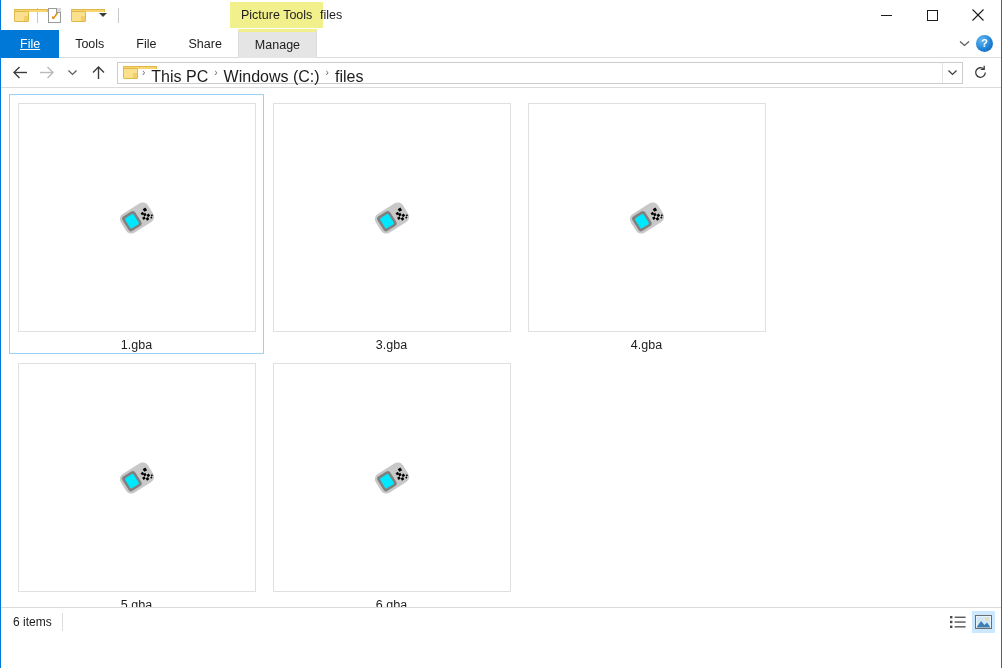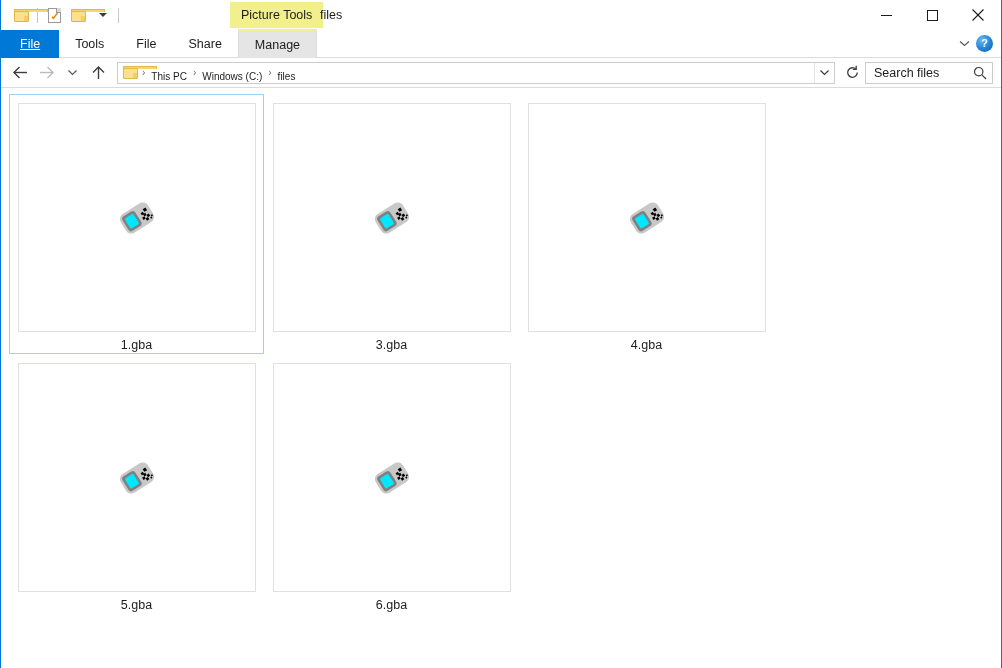--- a/index.html
+++ b/index.html
@@ -221,21 +221,21 @@
     min-width: 0;
   }
   .crumbs {
     display: flex;
     align-items: center;
     flex: 1;
     min-width: 0;
     overflow: hidden;
   }
   .crumb {
-    font-size: 10px;
+    font-size: 16px;
     color: #1c1c1c;
     padding: 0 4px;
     white-space: nowrap;
     margin-top: 8px;
   }
   .crumb-sep {
     color: #6d6d6d;
     font-size: 10px;
     padding: 0 2px;
   }
@@ -489,27 +489,20 @@
       </div>
     </div>
 
     <div class="navbtn">
       <svg width="15" height="15" viewBox="0 0 15 15">
         <path d="M12.3 7.5a4.8 4.8 0 1 1-1.5-3.5" fill="none" stroke="#3c3c3c" stroke-width="1.3"></path>
         <polyline points="11.2,0.8 11.2,4.3 7.7,4.3" fill="none" stroke="#3c3c3c" stroke-width="1.3"></polyline>
       </svg>
     </div>
 
-    <div class="searchbox">
-      <input type="text" placeholder="Search files" style="">
-      <svg width="14" height="14" viewBox="0 0 14 14">
-        <circle cx="5.7" cy="5.7" r="4.2" fill="none" stroke="#3c3c3c" stroke-width="1.2"></circle>
-        <line x1="8.9" y1="8.9" x2="13" y2="13" stroke="#3c3c3c" stroke-width="1.2"></line>
-      </svg>
-    </div>
   </div>
 
   <div class="content">
     <div class="grid" id="file-grid">
         <div class="tile selected">
           <div class="thumb">
             <div class="gba">
               <svg width="48" height="48" viewBox="0 0 48 48">
                 <use href="#gba-glyph"></use>
               </svg>
@@ -552,20 +545,43 @@
             <div class="gba">
               <svg width="48" height="48" viewBox="0 0 48 48">
                 <use href="#gba-glyph"></use>
               </svg>
             </div>
           </div>
           <div class="tile-label">6.gba</div>
         </div>
       </div>
 
+    <div class="statusbar">
+      <div class="status-count">6 items</div>
+      <div class="status-views">
+        <div class="viewbtn">
+          <svg width="16" height="14" viewBox="0 0 16 14">
+            <rect x="0" y="1" width="2.4" height="2.4" fill="#4a4a4a"></rect>
+            <rect x="0" y="5.8" width="2.4" height="2.4" fill="#4a4a4a"></rect>
+            <rect x="0" y="10.6" width="2.4" height="2.4" fill="#4a4a4a"></rect>
+            <rect x="4.6" y="1.6" width="11" height="1.3" fill="#4a4a4a"></rect>
+            <rect x="4.6" y="6.4" width="11" height="1.3" fill="#4a4a4a"></rect>
+            <rect x="4.6" y="11.2" width="11" height="1.3" fill="#4a4a4a"></rect>
+          </svg>
+        </div>
+        <div class="viewbtn active">
+          <svg width="17" height="14" viewBox="0 0 17 14">
+            <rect x="0.5" y="0.5" width="16" height="13" fill="#ffffff" stroke="#6d6d6d" stroke-width="1"></rect>
+            <rect x="1.5" y="1.5" width="14" height="11" fill="#cfe7f7"></rect>
+            <polygon points="1.5,12.5 6,6 9.5,10 12,7.5 15.5,12.5" fill="#3f7fb0"></polygon>
+            <circle cx="12" cy="4" r="1.5" fill="#f2d98a"></circle>
+          </svg>
+        </div>
+      </div>
+    </div>
   </div>
 
 </div>
 
 <svg width="0" height="0" style="position:absolute" aria-hidden="true">
   <defs>
     <g id="gba-glyph">
 
       <g transform="rotate(-32 24 24)">
         <rect x="8" y="13" width="32" height="22" rx="6" ry="6" fill="#c8c8c8"></rect>

